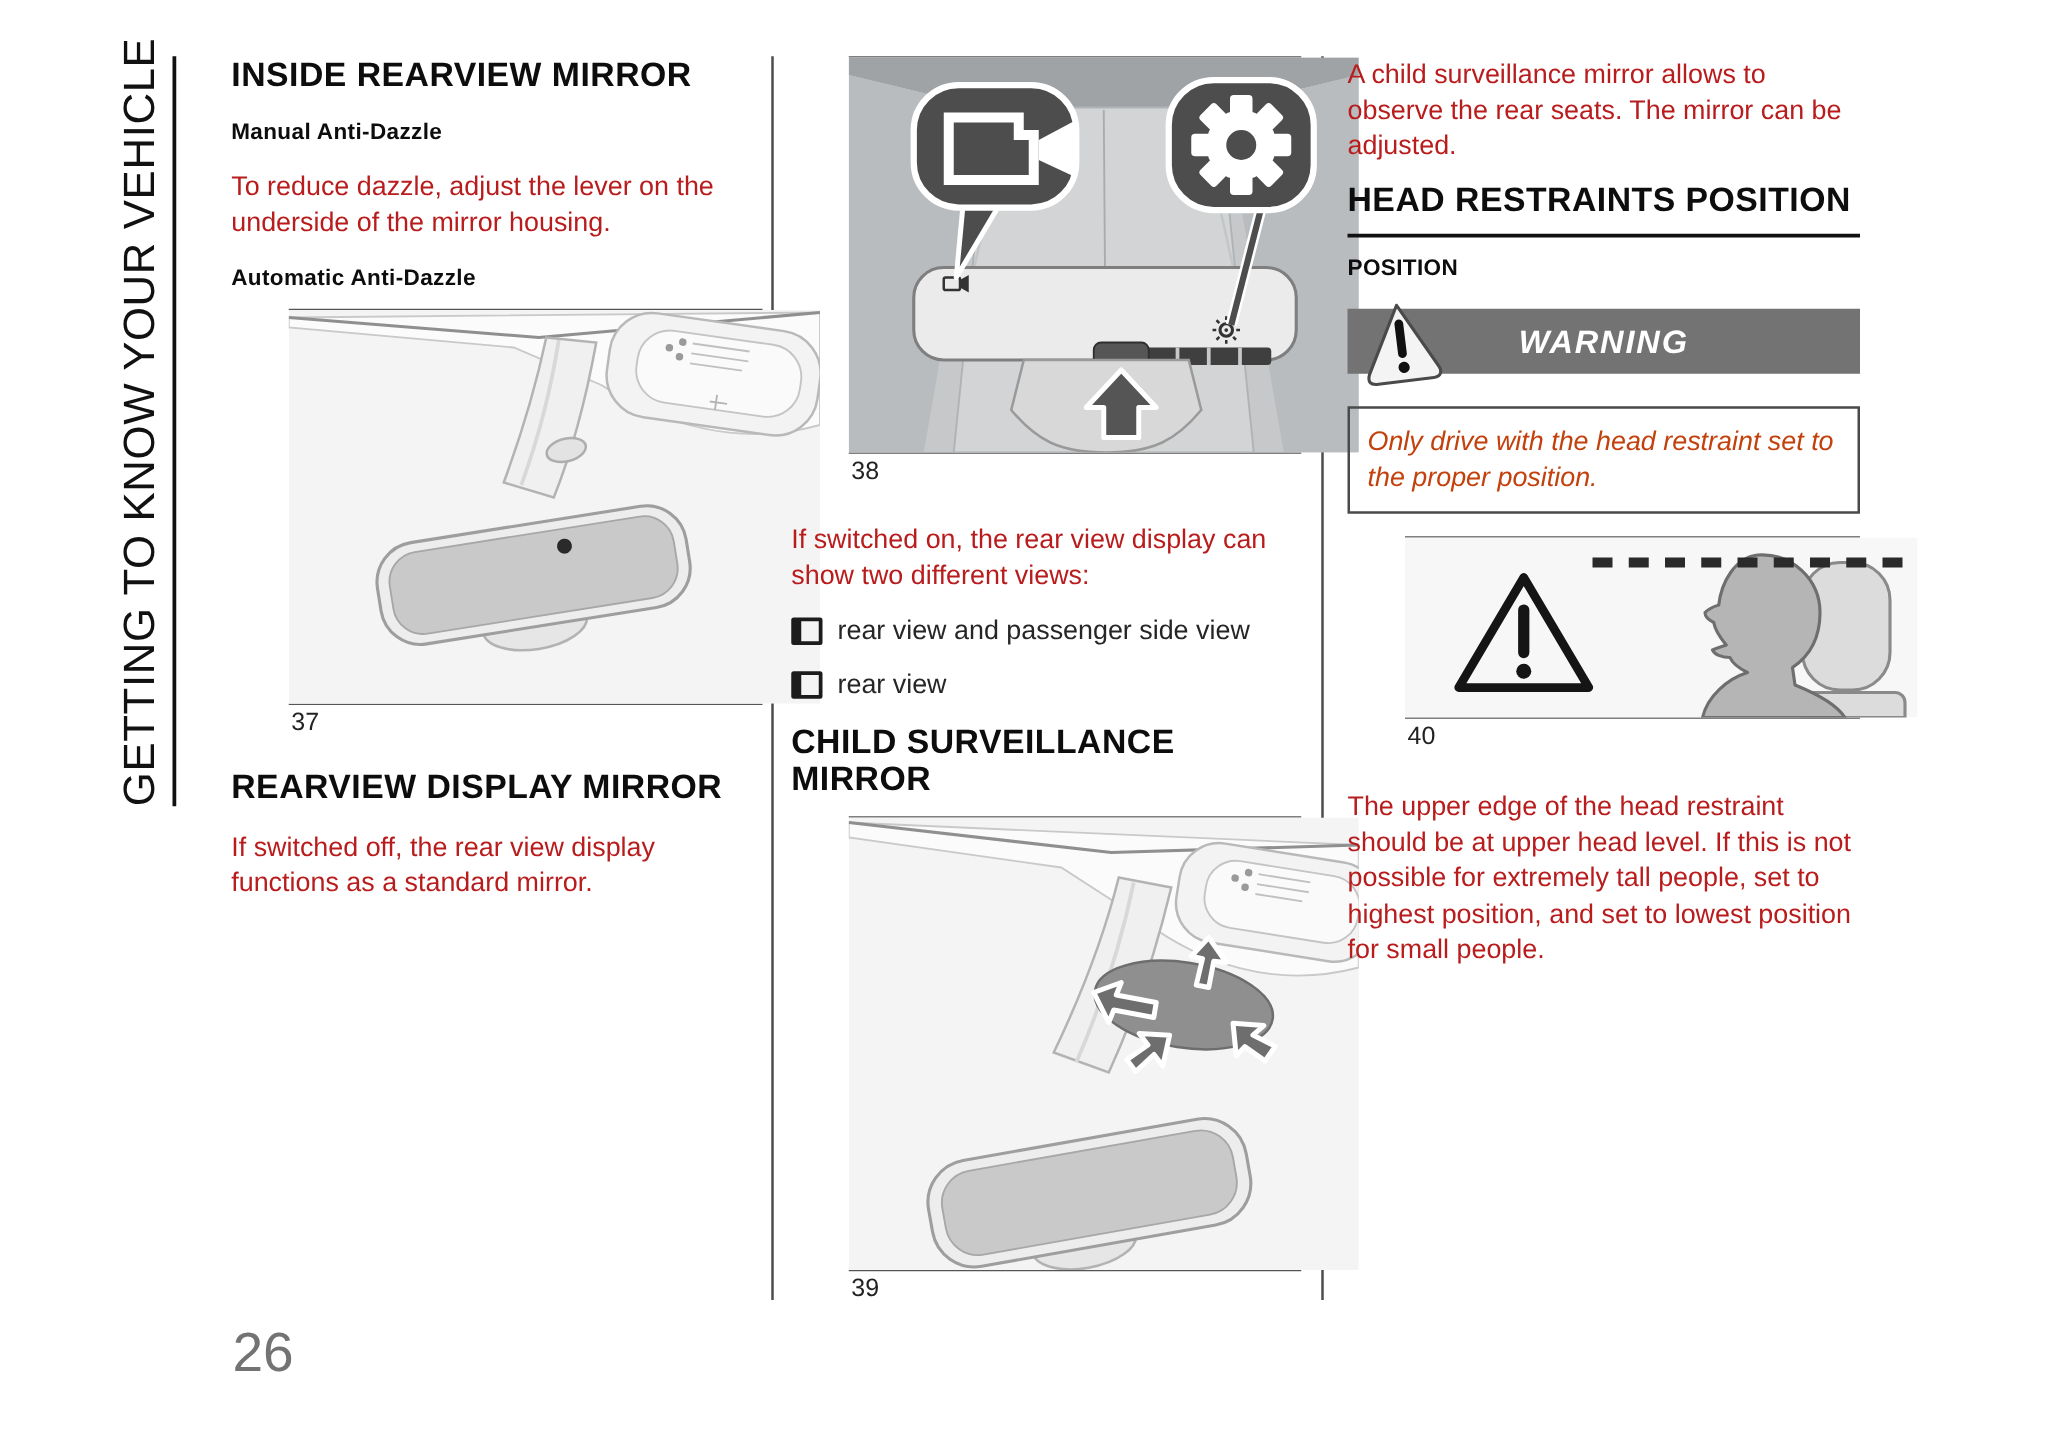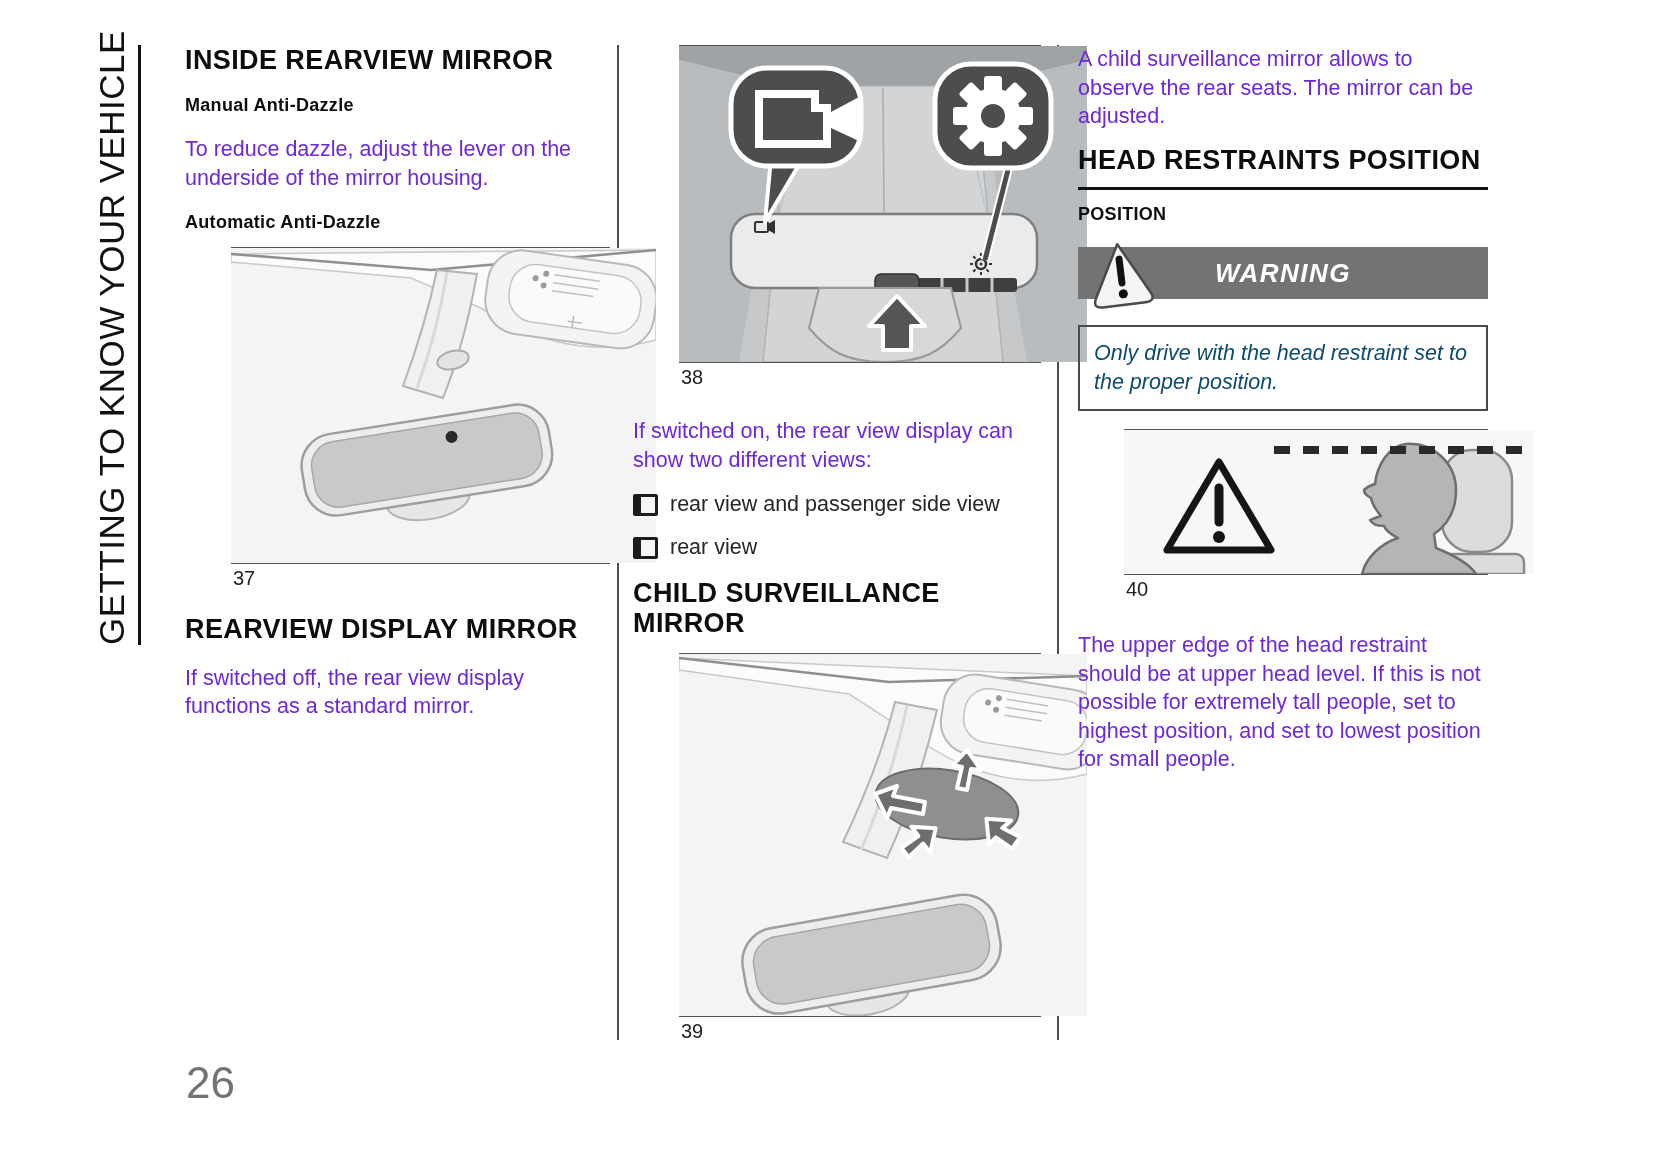--- a/index.html
+++ b/index.html
@@ -42,21 +42,21 @@
   
   .h1{
     font-size:27px;font-weight:900;line-height:1.12;
     letter-spacing:0.4px;color:#0d0d0d;margin:0 0 6px 0;
   }
   .h2{
     font-size:18px;font-weight:900;letter-spacing:0.3px;
     color:#0d0d0d;margin:20px 0 8px 0;
   }
   .body-text{
-    font-size:21.5px;line-height:1.33;color:#6d28d9;margin:19px 0 14px 0;
+    font-size:21.5px;line-height:1.33;color:#b91c1c;margin:19px 0 14px 0;
   }
   .rule-under{
     border-bottom:3px solid #111;padding-bottom:12px;margin-bottom:14px;
   }
   
   .figure{margin:14px 0 4px 0;padding-left:46px;}
   .figure .fig-frame{
     border-top:1.5px solid #555;border-bottom:1.5px solid #555;
     line-height:0;
   }
@@ -82,21 +82,21 @@
     line-height:52px;
     font-size:26px;font-weight:900;font-style:italic;
     letter-spacing:1.5px;color:#ffffff;
   }
   .warn-tri{
     position:absolute;left:6px;top:-8px;width:74px;height:72px;
   }
   .warning-box{
     border:2px solid #4a4a4a;
     padding:12px 14px;
-    font-size:21.5px;font-style:italic;line-height:1.35;color:#0c4a6e;
+    font-size:21.5px;font-style:italic;line-height:1.35;color:#c2410c;
     margin-bottom:18px;
   }
   svg{display:block;}
 </style>
 </head>
 <body>
 
 <div class="page">
 
   <div class="sidebar-title">GETTING TO KNOW YOUR VEHICLE</div>

